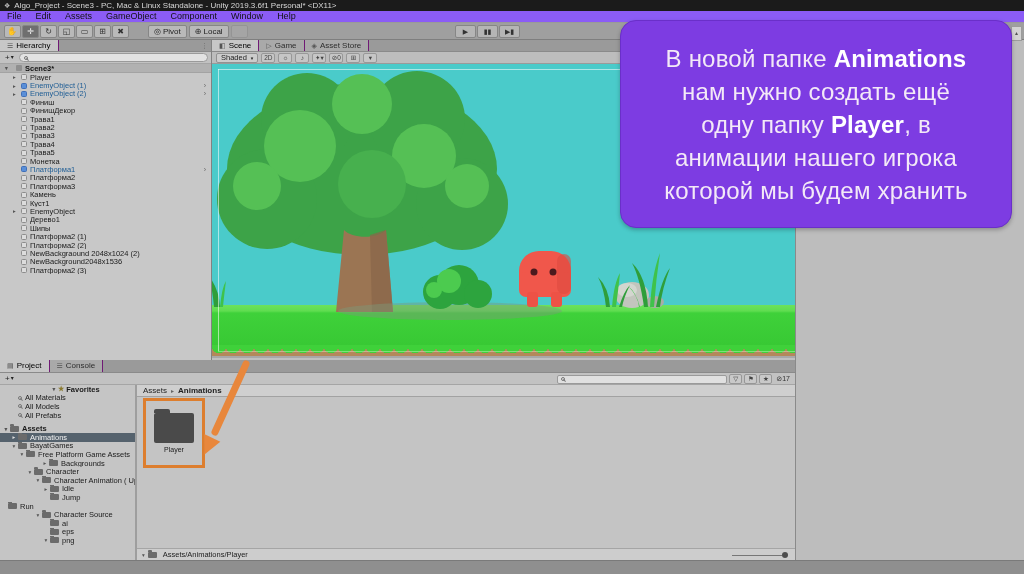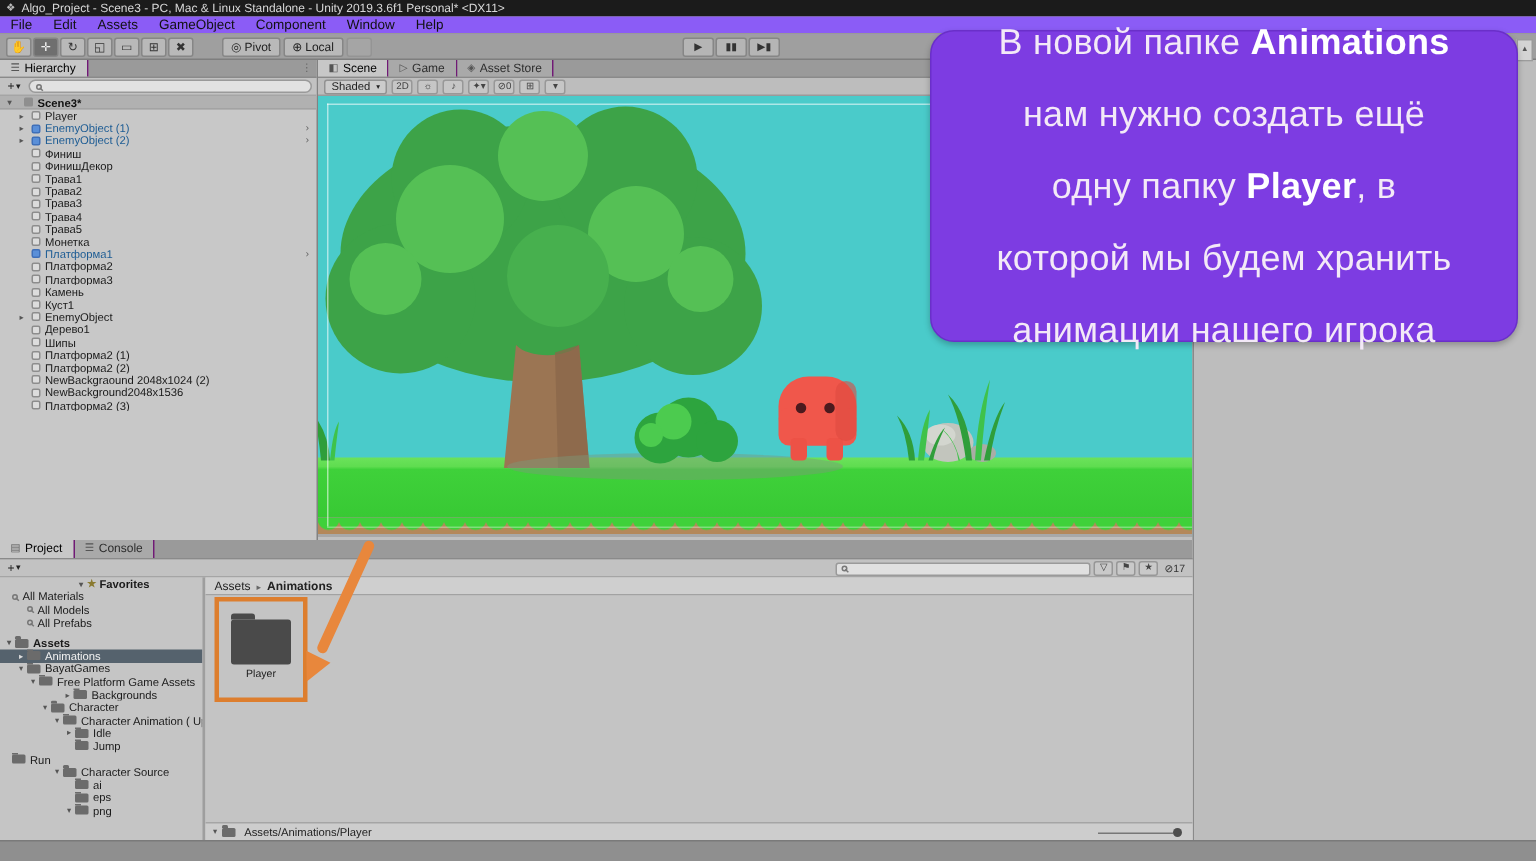--- a/index.html
+++ b/index.html
@@ -124,21 +124,21 @@
   .zoom-slider .track{position:absolute;left:0;right:8px;top:5px;height:1px;background:#777;}
   .zoom-slider .knob{position:absolute;right:2px;top:2px;width:6px;height:6px;border-radius:50%;background:#4d4d4d;}
 
   .statusbar{position:absolute;left:0;top:560px;width:1024px;height:14px;background:#8f8f8f;
              border-top:1px solid #7a7a7a;}
 
   
   .tooltip{position:absolute;left:620px;top:20px;width:392px;height:208px;background:#7d3ce2;
            border:1px solid #6a2fc9;border-radius:16px;display:flex;flex-direction:column;
            justify-content:center;text-align:center;padding:0 12px;z-index:50;
-           box-shadow:0 2px 4px rgba(0,0,0,.25);gap:15px;}
+           box-shadow:0 2px 4px rgba(0,0,0,.25);}
   .tline{font-size:24px;line-height:33px;color:#f3e9f7;letter-spacing:.2px;}
   .tline b{color:#ffffff;font-weight:bold;}
 
   
   .callout-arrow{position:absolute;left:196px;top:356px;z-index:40;pointer-events:none;}
 </style>
 </head>
 <body>
 
 <div id="app">
@@ -461,21 +461,21 @@
         <div class="pico">★</div>
         <span class="hidden-count">⊘<span>17</span></span>
       </div>
     </div>
     <div class="ptree" id="proj-tree">
         <div class="prow bold" style="padding-left: 2px; margin-left: 48px;">
           <span class="parrow">▾</span>
           <span class="star">★</span>
           <span>Favorites</span>
         </div>
-        <div class="prow" style="">
+        <div class="prow" style="padding-left: 10px;">
           <span class="parrow"></span>
           <span class="mag" style="margin-right: 3px;"></span>
           <span>All Materials</span>
         </div>
         <div class="prow" style="padding-left: 10px;">
           <span class="parrow"></span>
           <span class="mag" style="margin-right: 3px;"></span>
           <span>All Models</span>
         </div>
         <div class="prow" style="padding-left: 10px;">
@@ -594,17 +594,17 @@
 
   <svg class="callout-arrow" width="70" height="110">
     <line x1="50" y1="8" x2="19" y2="76" stroke="#e8873c" stroke-width="7" stroke-linecap="round"></line>
     <polygon points="8.5,98.4 24.3,85.8 8.2,77.9" fill="#e8873c"></polygon>
   </svg>
 
   <div class="tooltip" id="tooltip">
       <div class="tline"><span>В новой папке </span><b>Animations</b></div>
       <div class="tline"><span>нам нужно создать ещё</span></div>
       <div class="tline"><span>одну папку </span><b>Player</b><span>, в</span></div>
+      <div class="tline"><span>анимации нашего игрока</span></div>
       <div class="tline"><span>которой мы будем хранить</span></div>
-      <div class="tline"><span>анимации нашего игрока</span></div>
     </div>
 
 </div>
 
 </body></html>

